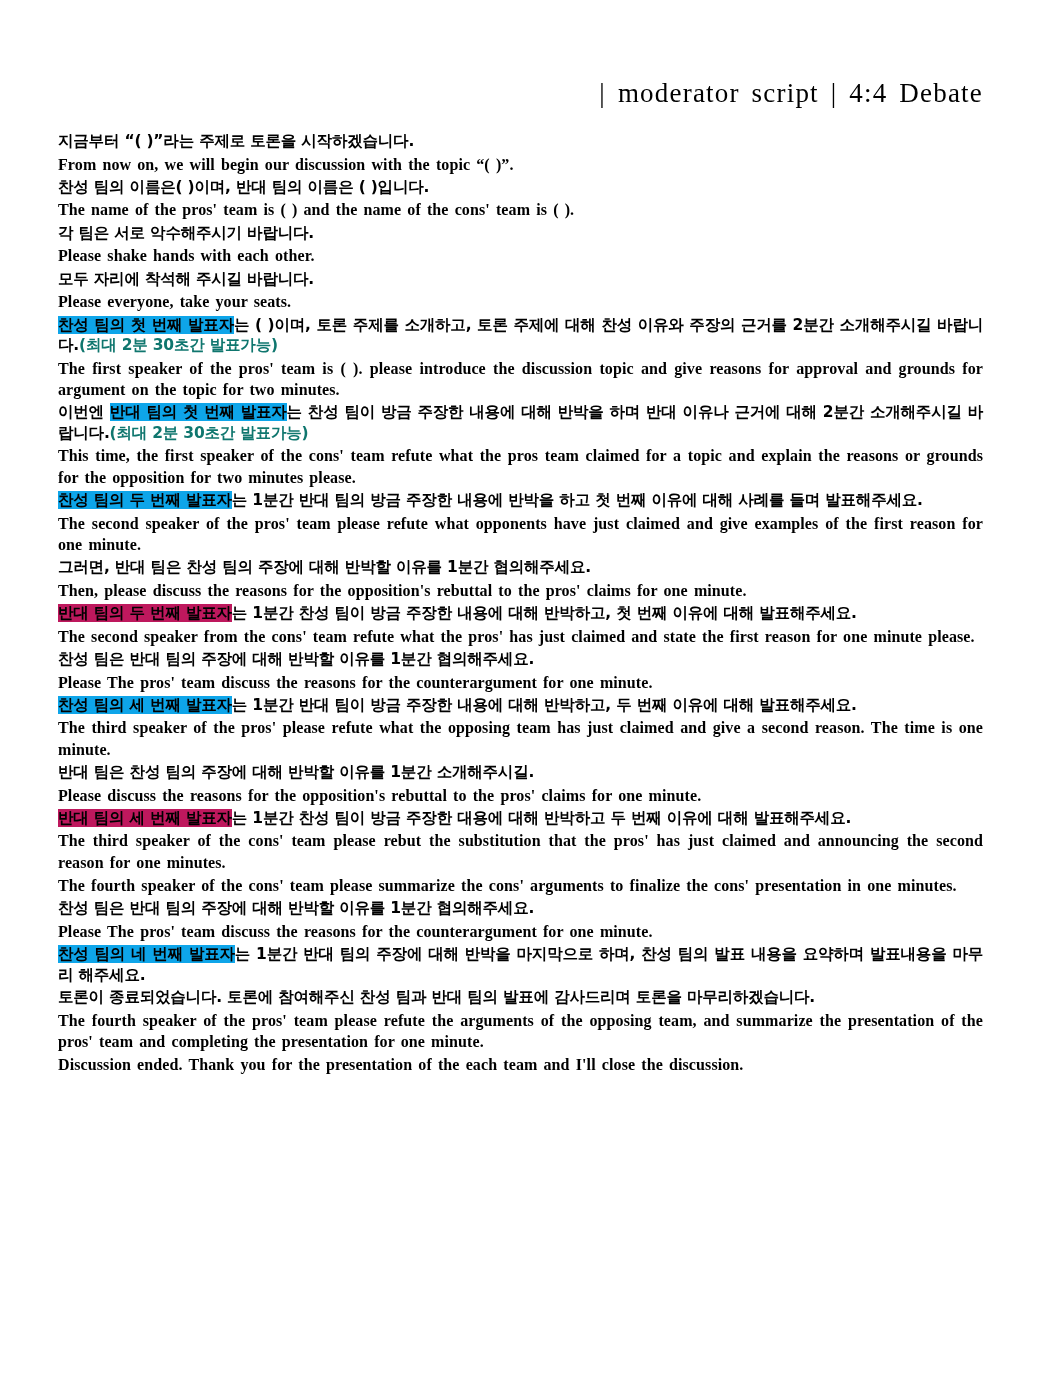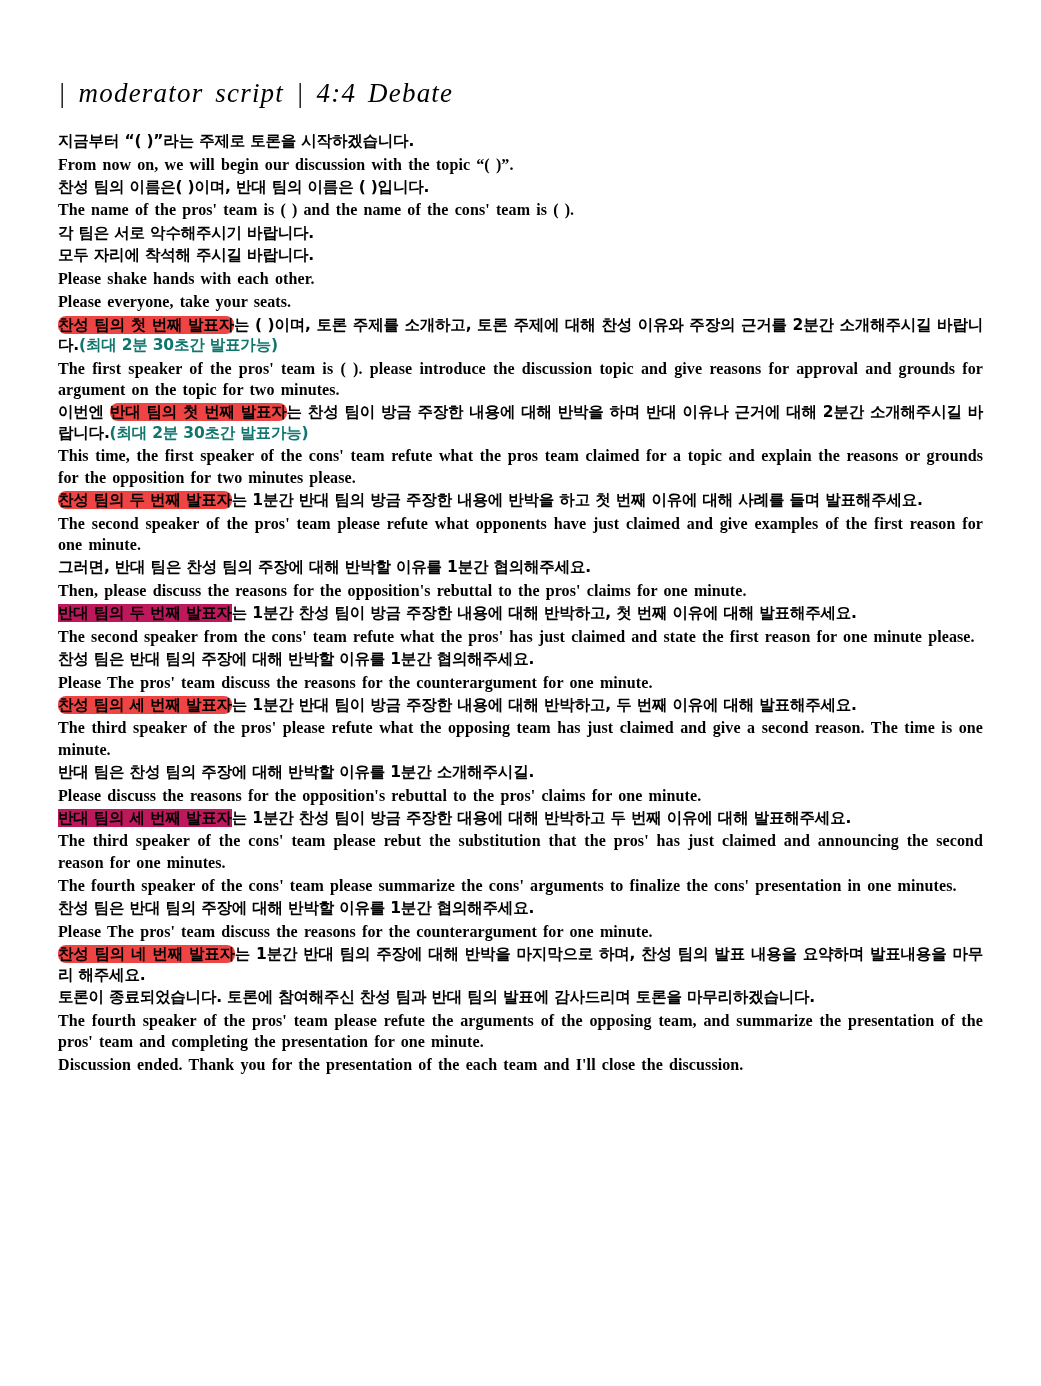--- a/index.html
+++ b/index.html
@@ -14,28 +14,27 @@
     color: #000000;
   }
   .page {
     width: 1041px;
     min-height: 1386px;
     box-sizing: border-box;
     padding: 78px 58px 30px 58px;
     background: #ffffff;
   }
   .doc-title {
-    text-align: left;
+    text-align: right;
     font-family: "Liberation Serif", serif;
     font-size: 27px;
     font-weight: 400;
     letter-spacing: 1.2px;
     margin: 0 0 22px 0;
     word-spacing: 4px;
-    font-style: italic;
   }
   .line {
     margin: 0 0 2px 0;
     line-height: 1.33;
     text-align: justify;
     text-justify: inter-word;
   }
   .ko {
     font-family: "DejaVu Sans", "Liberation Sans", sans-serif;
     font-size: 15.5px;
@@ -43,22 +42,21 @@
     letter-spacing: -0.2px;
   }
   .en {
     font-family: "Liberation Serif", serif;
     font-size: 16px;
     font-weight: 700;
     word-spacing: 2px;
     letter-spacing: 0.1px;
   }
   .hl-yellow {
-    background: #ef4444;
-    border-radius: 8px;
+    background: #0ea5e9;
   }
   .hl-green {
     background: #be185d;
   }
   .red {
     color: #0f766e;
   }
   .line:last-child {
     margin-bottom: 16px;
   }
@@ -67,22 +65,22 @@
 <body>
 
 <div class="page">
   <h1 class="doc-title">| moderator script | 4:4 Debate</h1>
   <div id="body-content">
       <p class="line ko"><span>지금부터 “(            )”라는 주제로 토론을 시작하겠습니다.</span></p>
       <p class="line en"><span>From now on, we will begin our discussion with the topic “(            )”.</span></p>
       <p class="line ko"><span>찬성 팀의 이름은(              )이며, 반대 팀의 이름은 (              )입니다.</span></p>
       <p class="line en"><span>The name of the pros' team is (             ) and the name of the cons' team is (             ).</span></p>
       <p class="line ko"><span>각 팀은 서로 악수해주시기 바랍니다.</span></p>
+      <p class="line en"><span>Please shake hands with each other.</span></p>
       <p class="line ko"><span>모두 자리에 착석해 주시길 바랍니다.</span></p>
-      <p class="line en"><span>Please shake hands with each other.</span></p>
       <p class="line en"><span>Please everyone, take your seats.</span></p>
       <p class="line ko"><span class="hl-yellow">찬성 팀의 첫 번째 발표자</span><span>는 (    )이며, 토론 주제를 소개하고, 토론 주제에 대해 찬성 이유와 주장의 근거를 2분간 소개해주시길 바랍니다.</span><span class="red">(최대 2분 30초간 발표가능)</span></p>
       <p class="line en"><span>The first speaker of the pros' team is (      ). please introduce the discussion topic and give reasons for approval and grounds for argument on the topic for two minutes.</span></p>
       <p class="line ko"><span>이번엔 </span><span class="hl-yellow">반대 팀의 첫 번째 발표자</span><span>는 찬성 팀이 방금 주장한 내용에 대해 반박을 하며 반대 이유나 근거에 대해 2분간 소개해주시길 바랍니다.</span><span class="red">(최대 2분 30초간 발표가능)</span></p>
       <p class="line en"><span>This time, the first speaker of the cons' team refute what the pros team claimed for a topic and explain the reasons or grounds for the opposition for two minutes please.</span></p>
       <p class="line ko"><span class="hl-yellow">찬성 팀의 두 번째 발표자</span><span>는 1분간 반대 팀의 방금 주장한 내용에 반박을 하고 첫 번째 이유에 대해 사례를 들며 발표해주세요.</span></p>
       <p class="line en"><span>The second speaker of the pros' team please refute what opponents have just claimed and give examples of the first reason for one minute.</span></p>
       <p class="line ko"><span>그러면, 반대 팀은 찬성 팀의 주장에 대해 반박할 이유를 1분간 협의해주세요.</span></p>
       <p class="line en"><span>Then, please discuss the reasons for the opposition's rebuttal to the pros' claims for one minute.</span></p>
       <p class="line ko"><span class="hl-green">반대 팀의 두 번째 발표자</span><span>는 1분간 찬성 팀이 방금 주장한 내용에 대해 반박하고, 첫 번째 이유에 대해 발표해주세요.</span></p>

